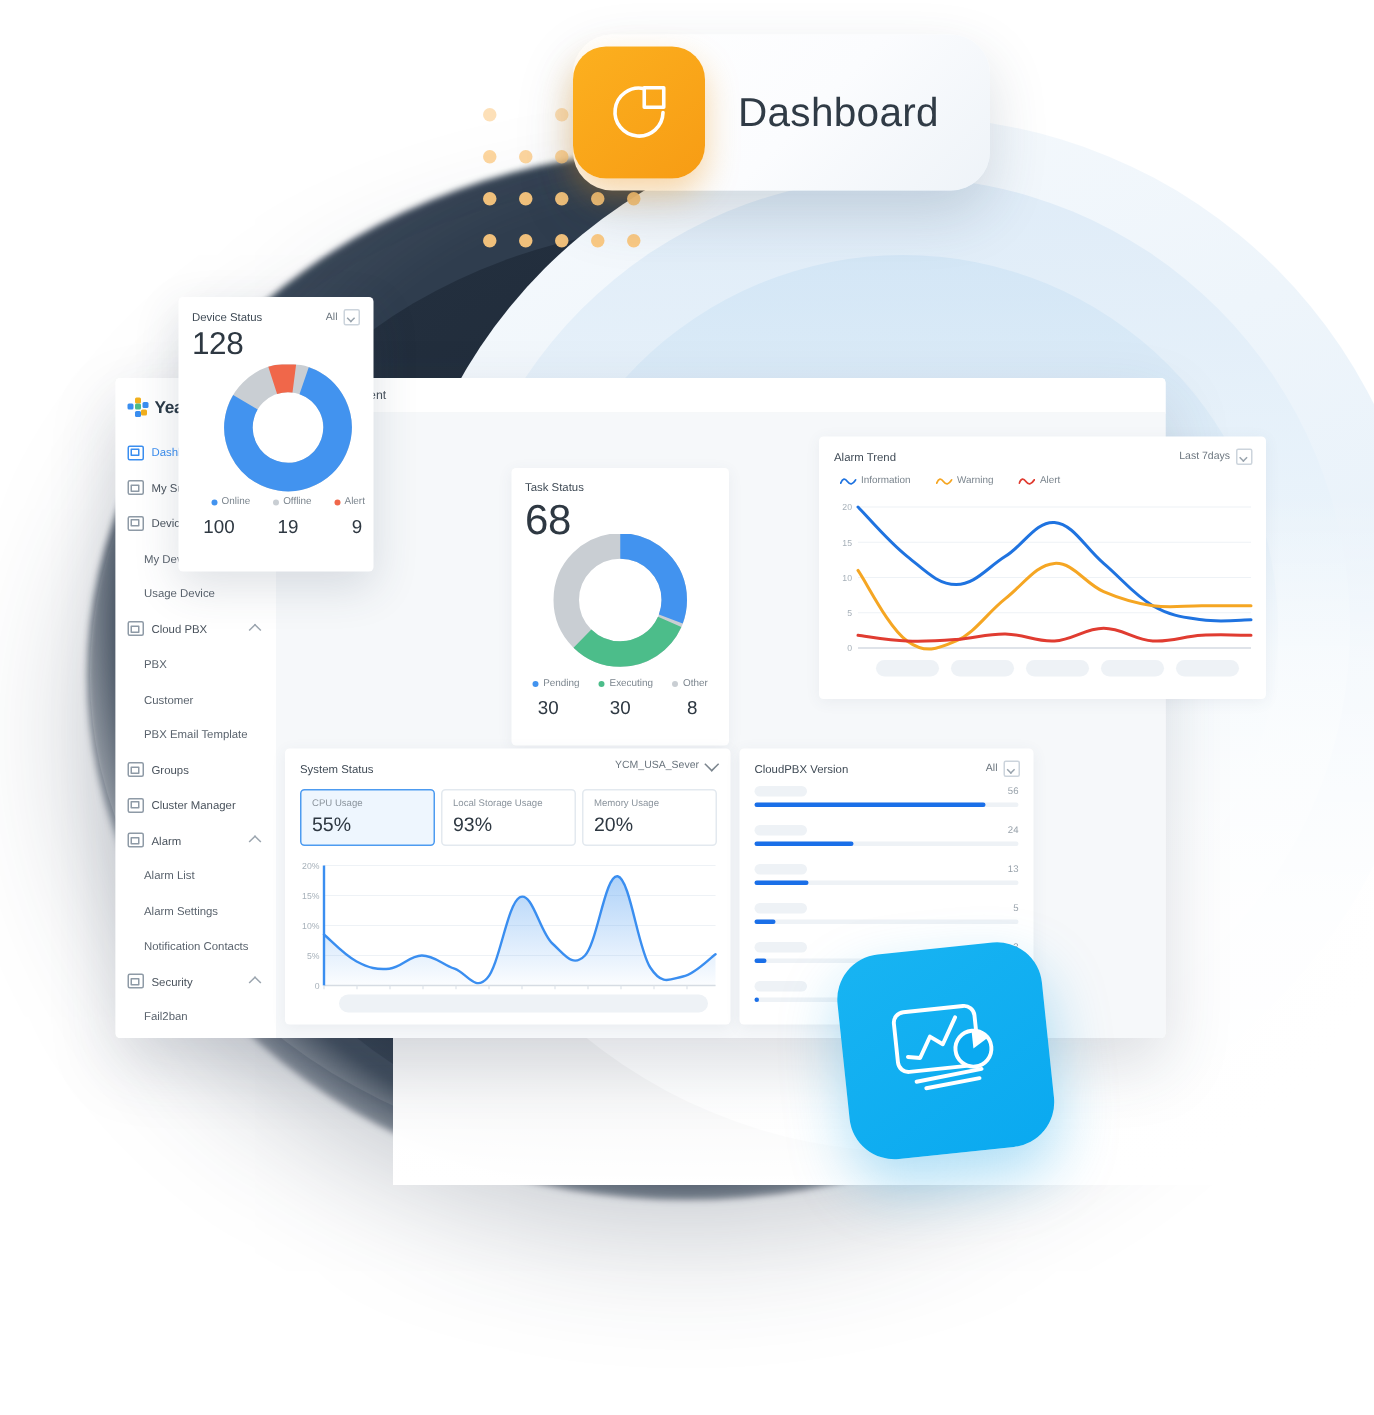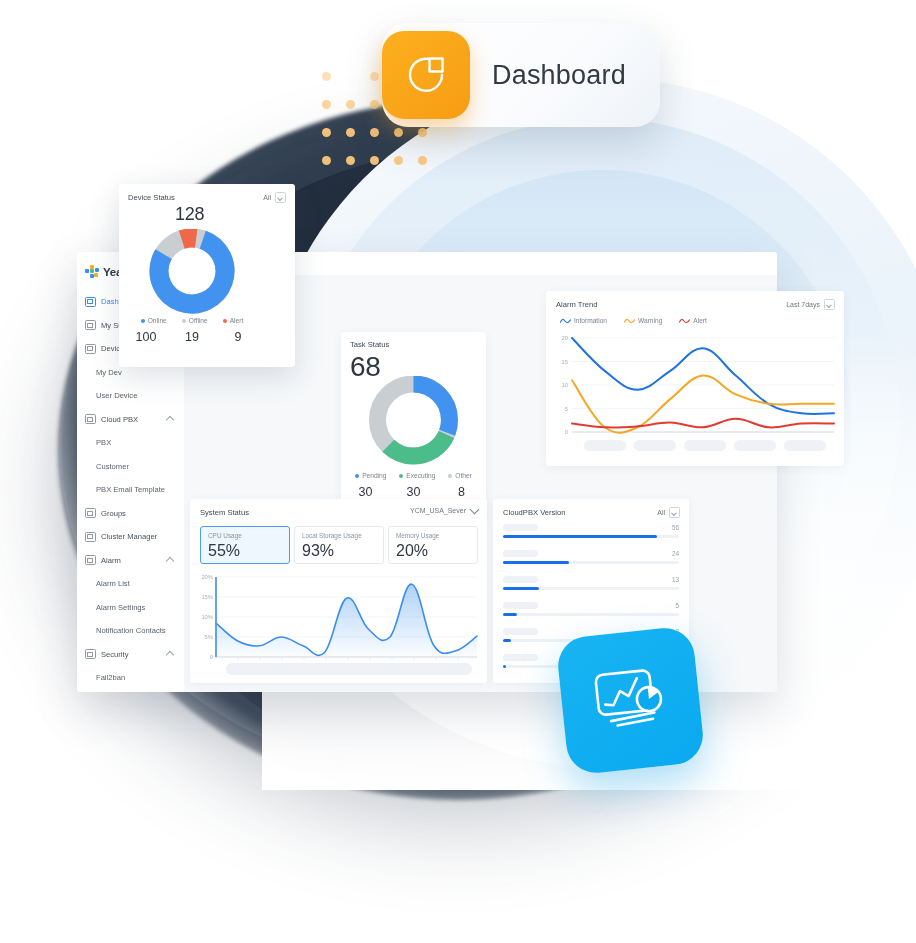--- a/index.html
+++ b/index.html
@@ -106,35 +106,35 @@
   .selbox:after{content:"";position:absolute;left:2.1px;top:2.6px;width:3.4px;height:3.4px;border-left:1px solid #98a3ad;border-bottom:1px solid #98a3ad;transform:rotate(-45deg);}
   .bigno{font-size:28px;color:#2e3842;font-weight:300;letter-spacing:-.3px;}
 
   .legend{display:flex;justify-content:center;gap:13px;}
   .lg{display:flex;align-items:center;gap:3px;font-size:6.6px;color:#7b858e;}
   .lgd{width:4px;height:4px;border-radius:50%;}
   .legvals{display:flex;justify-content:center;gap:22px;margin-top:3px;}
   .legvals span{font-size:12.5px;color:#2e3842;font-weight:300;width:26px;text-align:center;}
 
   
-  .device-card{left:119px;top:184px;width:176px;height:183px;box-shadow:0 10px 30px rgba(50,70,95,0.16);z-index:7;}
-
-  
-  .task-card{left:341px;top:312px;width:145px;height:185px;margin-top:20px;}
+  .device-card{left:119px;top:198px;width:130px;height:183px;box-shadow:0 10px 30px rgba(50,70,95,0.16);z-index:7;}
+
+  
+  .task-card{left:341px;top:312px;width:145px;height:185px;}
 
   
   .alarm-card{left:546px;top:291px;width:298px;height:175px;}
   .lgwave{width:11px;height:6px;}
 
   
   .sys-card{left:190px;top:499px;width:297px;height:184px;}
   .metric{position:absolute;top:27px;height:36px;border:1px solid #e3e9ef;border-radius:3px;background:#fff;}
   .metric.sel{border:1px solid #4d9bf0;background:#eef6fe;}
   .metric .mlab{position:absolute;left:7px;top:5px;font-size:6.4px;color:#8b949d;white-space:nowrap;}
-  .metric .mval{position:absolute;left:7px;top:15px;font-size:16px;color:#2e3842;font-weight:300;}
+  .metric .mval{position:absolute;left:7px;top:15px;font-size:13px;color:#2e3842;font-weight:300;}
 
   
   .pbx-card{left:493px;top:499px;width:196px;height:184px;}
   .pbx-row{position:absolute;left:10px;width:176px;}
   .pbx-ph{width:35px;height:7px;border-radius:3.5px;background:#eef2f6;}
   .pbx-num{position:absolute;right:0;top:0;font-size:6.4px;color:#98a2ab;}
   .pbx-track{position:absolute;left:0;top:11px;width:176px;height:3px;border-radius:1.5px;background:#eef2f6;}
   .pbx-fill{position:absolute;left:0;top:0;height:3px;border-radius:1.5px;background:#1a6fe8;}
 
   
@@ -219,21 +219,21 @@
             <span class="nav-label">My Sub</span>
           </div>
           <div class="nav-row">
             <span class="nav-ico"></span>
             <span class="nav-label">Device</span>
           </div>
           <div class="nav-row sub">
             <span class="nav-label">My Dev</span>
           </div>
           <div class="nav-row sub">
-            <span class="nav-label">User Device</span>
+            <span class="nav-label">Usage Device</span>
           </div>
           <div class="nav-row">
             <span class="nav-ico"></span>
             <span class="nav-label">Cloud PBX</span>
             <span class="chev"></span>
           </div>
           <div class="nav-row sub">
             <span class="nav-label">PBX</span>
           </div>
           <div class="nav-row sub">
@@ -470,21 +470,21 @@
       </div>
   </div>
 
 
   <div class="card device-card">
     <div class="card-title" style="position:absolute;left:9px;top:9px;">Device Status</div>
     <div class="card-rt">
       <span>All</span>
       <span class="selbox"></span>
     </div>
-    <div class="bigno" style="position:absolute;left:9px;top:20px;font-size:18px;margin-left:47px;">128</div>
+    <div class="bigno" style="position:absolute;left:9px;top:20px;font-size:21px;">128</div>
     <svg width="146" height="92" viewBox="0 0 146 92" style="position:absolute;left:0;top:45px;">
       <g transform="translate(73,42)">
         <circle r="33" fill="none" stroke="#c9ced3" stroke-width="19"></circle>
         <circle r="33" fill="none" stroke="#4293ef" stroke-width="19" stroke-dasharray="162 45.3" transform="rotate(-71)"></circle>
         <circle r="33" fill="none" stroke="#f0674a" stroke-width="19" stroke-dasharray="14.6 192.7" transform="rotate(-108)"></circle>
       </g>
     </svg>
     <div class="legend" style="position:absolute;left:0;top:133px;width:146px;gap:15px;">
       <div class="lg">
           <span class="lgd" style="background:#4293ef"></span>

